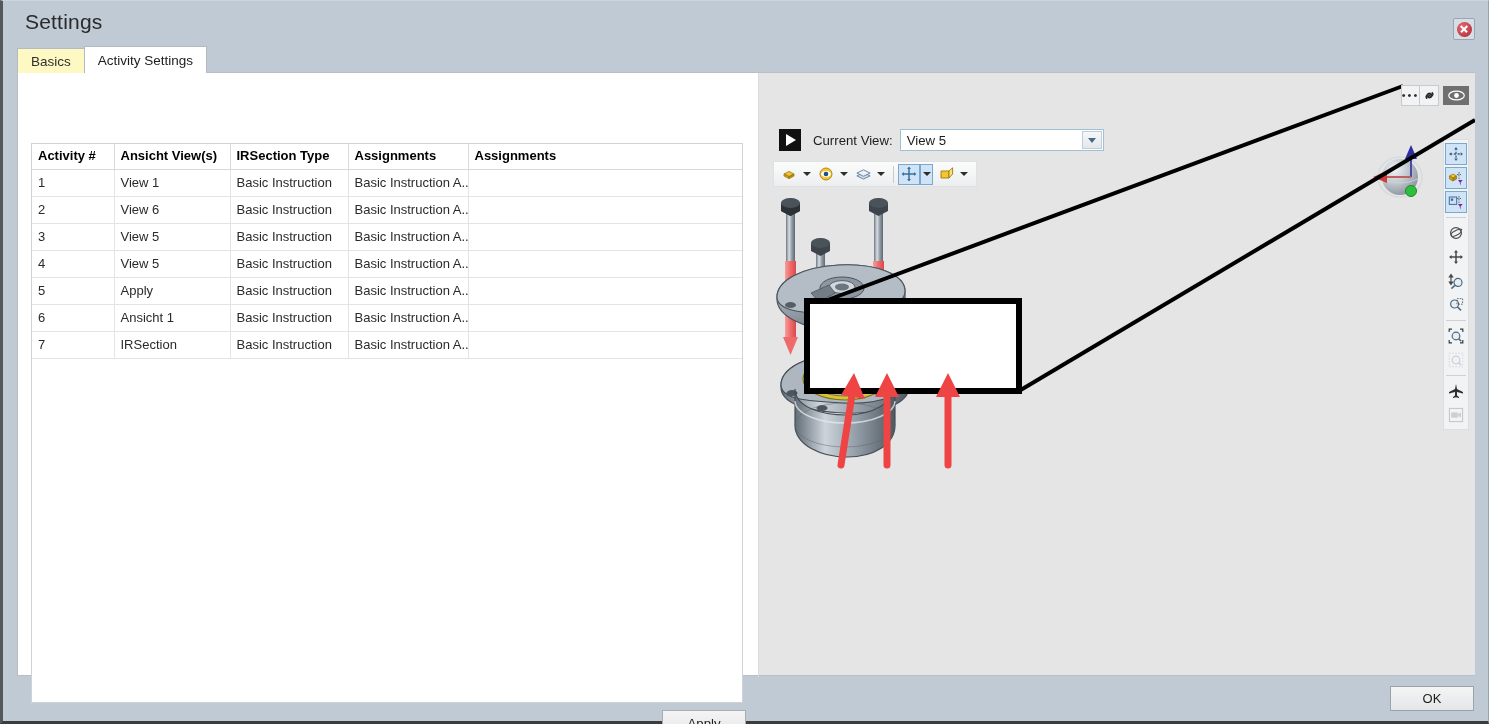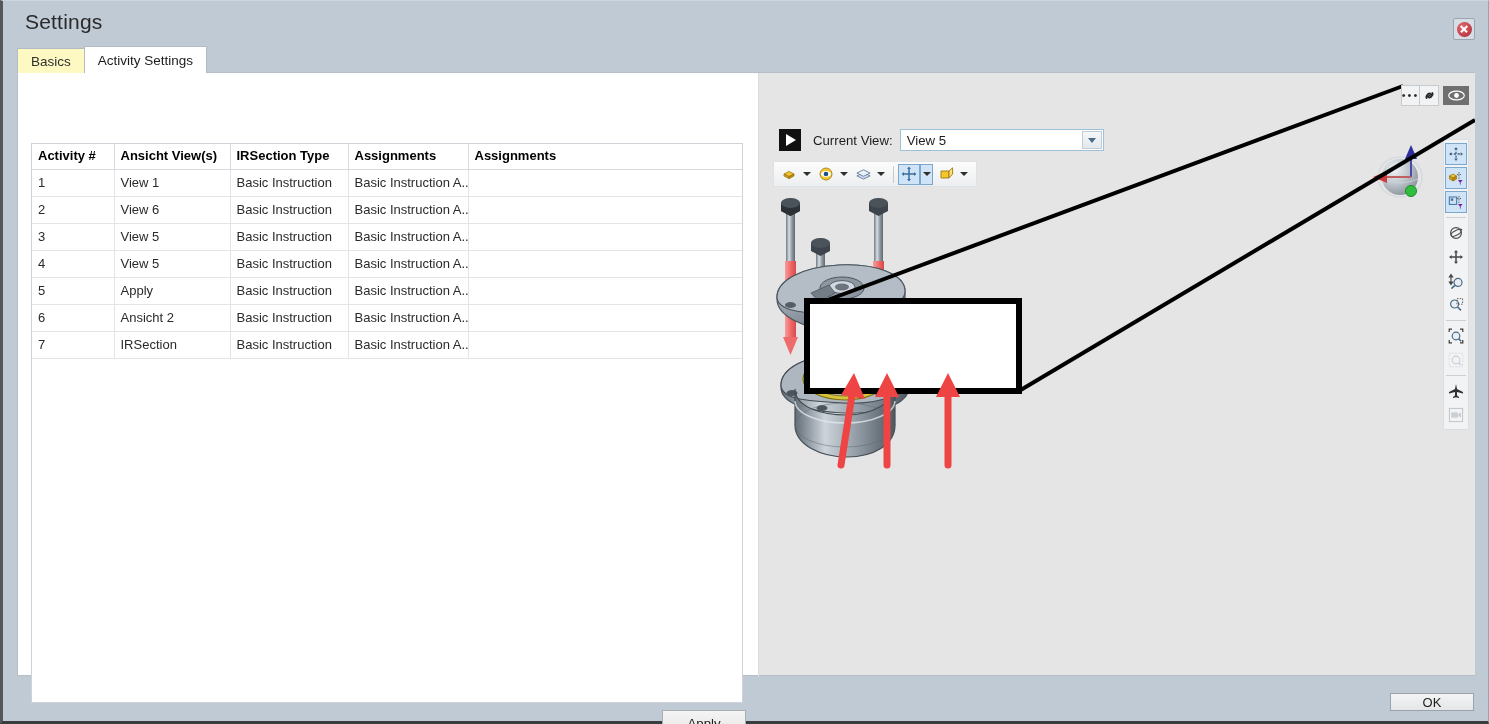--- a/index.html
+++ b/index.html
@@ -397,21 +397,21 @@
     margin-left: 4px;
     background: #6f6f6f;
     display: flex; align-items: center; justify-content: center;
     cursor: pointer;
   }
 
   
   #ok-button {
     position: absolute;
     right: 14px; bottom: 10px;
-    width: 84px; height: 18px;
+    width: 84px; height: 25px;
     background: linear-gradient(#f4f4f4, #e4e6e8);
     border: 1px solid #9aa3ac;
     font-size: 13px; color: #1c1c1c;
     cursor: pointer;
     font-family: "Liberation Sans", sans-serif;
   }
 </style>
 </head>
 <body>
 
@@ -505,21 +505,21 @@
             </tr>
             <tr>
               <td>5</td>
               <td>Apply</td>
               <td>Basic Instruction</td>
               <td>Basic Instruction A...</td>
               <td></td>
             </tr>
             <tr>
               <td>6</td>
-              <td>Ansicht 2</td>
+              <td>Ansicht 1</td>
               <td>Basic Instruction</td>
               <td>Basic Instruction A...</td>
               <td></td>
             </tr>
             <tr>
               <td>7</td>
               <td>IRSection</td>
               <td>Basic Instruction</td>
               <td>Basic Instruction A...</td>
               <td></td>

